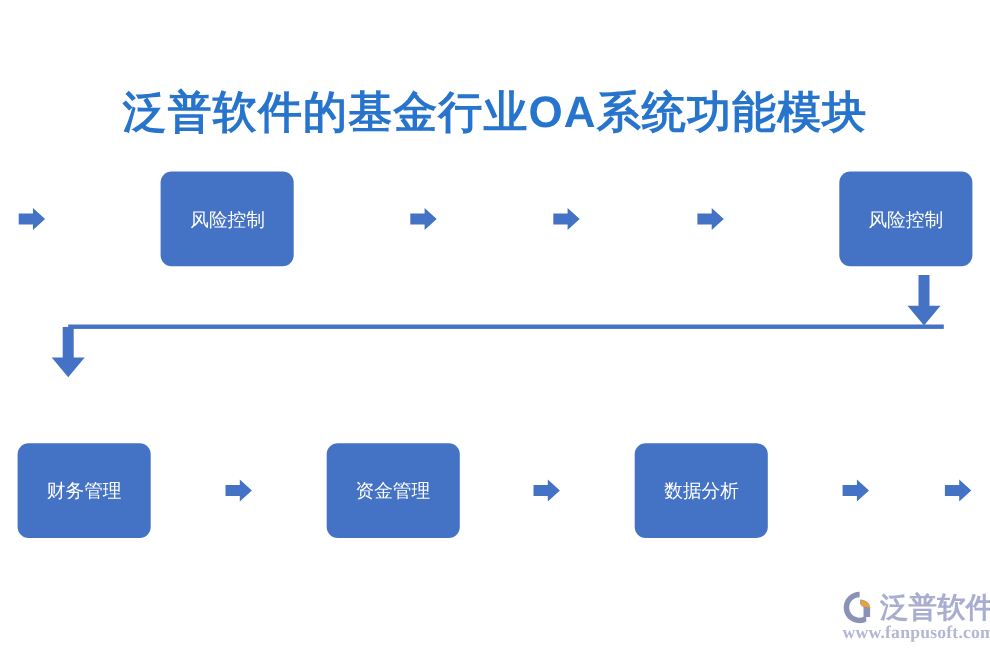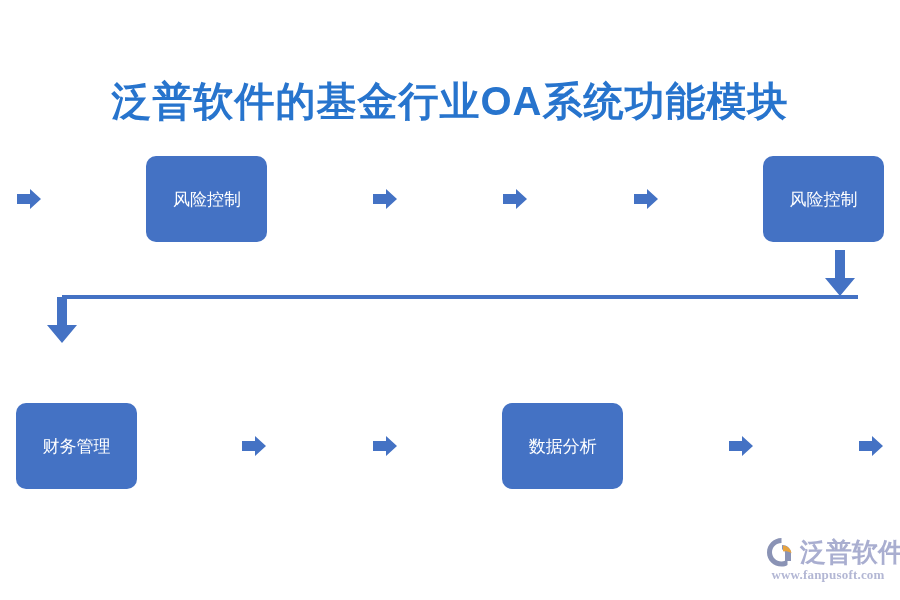--- a/index.html
+++ b/index.html
@@ -119,21 +119,21 @@
   .logo-text {
     font-size: 26px;
     font-weight: bold;
     color: #a9aed0;
     letter-spacing: 0px;
     line-height: 30px;
     font-family: "Liberation Sans", "DejaVu Sans", sans-serif;
     white-space: nowrap;
   }
   .logo-url {
-    font-size: 13px;
+    font-size: 16px;
     font-weight: bold;
     color: #b3b7d4;
     letter-spacing: 0.2px;
     margin-top: -1px;
     text-align: center;
     width: 124px;
     font-family: "Liberation Serif", "DejaVu Serif", serif;
     white-space: nowrap;
   }
 </style>
@@ -195,20 +195,21 @@
   <div class="row row-2">
 
     <div class="node">财务管理</div>
 
     <span class="arrow-right">
       <svg width="26" height="26" viewBox="0 0 26 26">
         <path d="M1 8 H14 V3 L25 13 L14 23 V18 H1 Z" fill="#4472c4"></path>
       </svg>
     </span>
 
+    <div class="node">资金管理</div>
 
     <span class="arrow-right">
       <svg width="26" height="26" viewBox="0 0 26 26">
         <path d="M1 8 H14 V3 L25 13 L14 23 V18 H1 Z" fill="#4472c4"></path>
       </svg>
     </span>
 
     <div class="node">数据分析</div>
 
     <span class="arrow-right">

